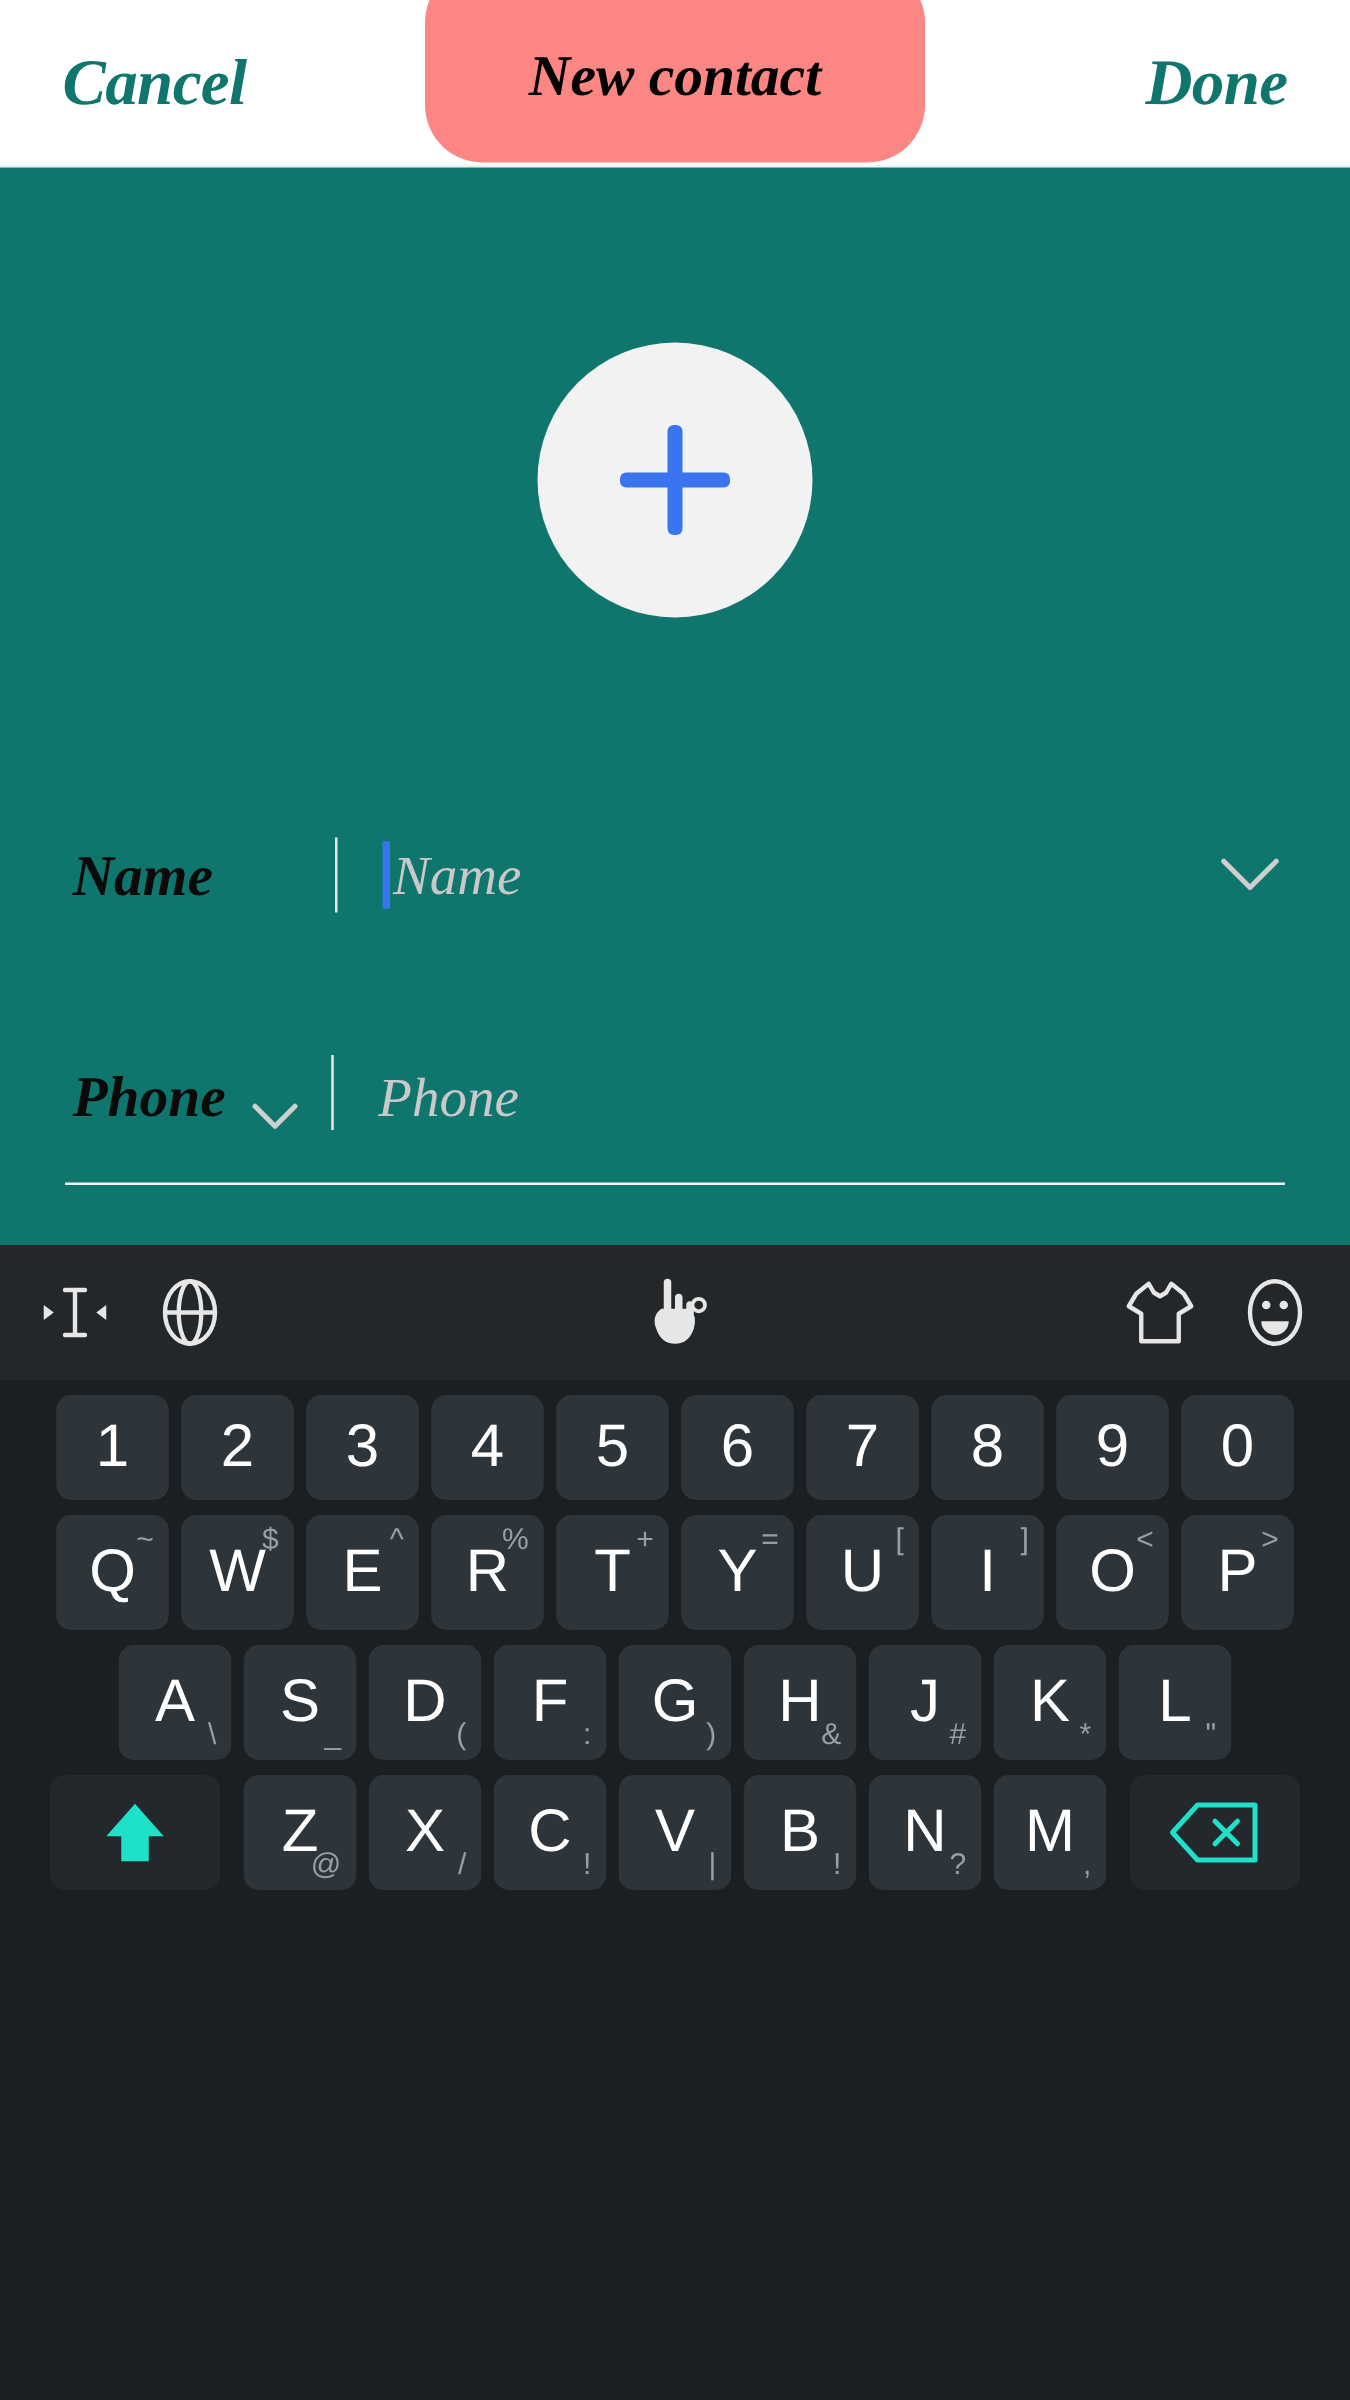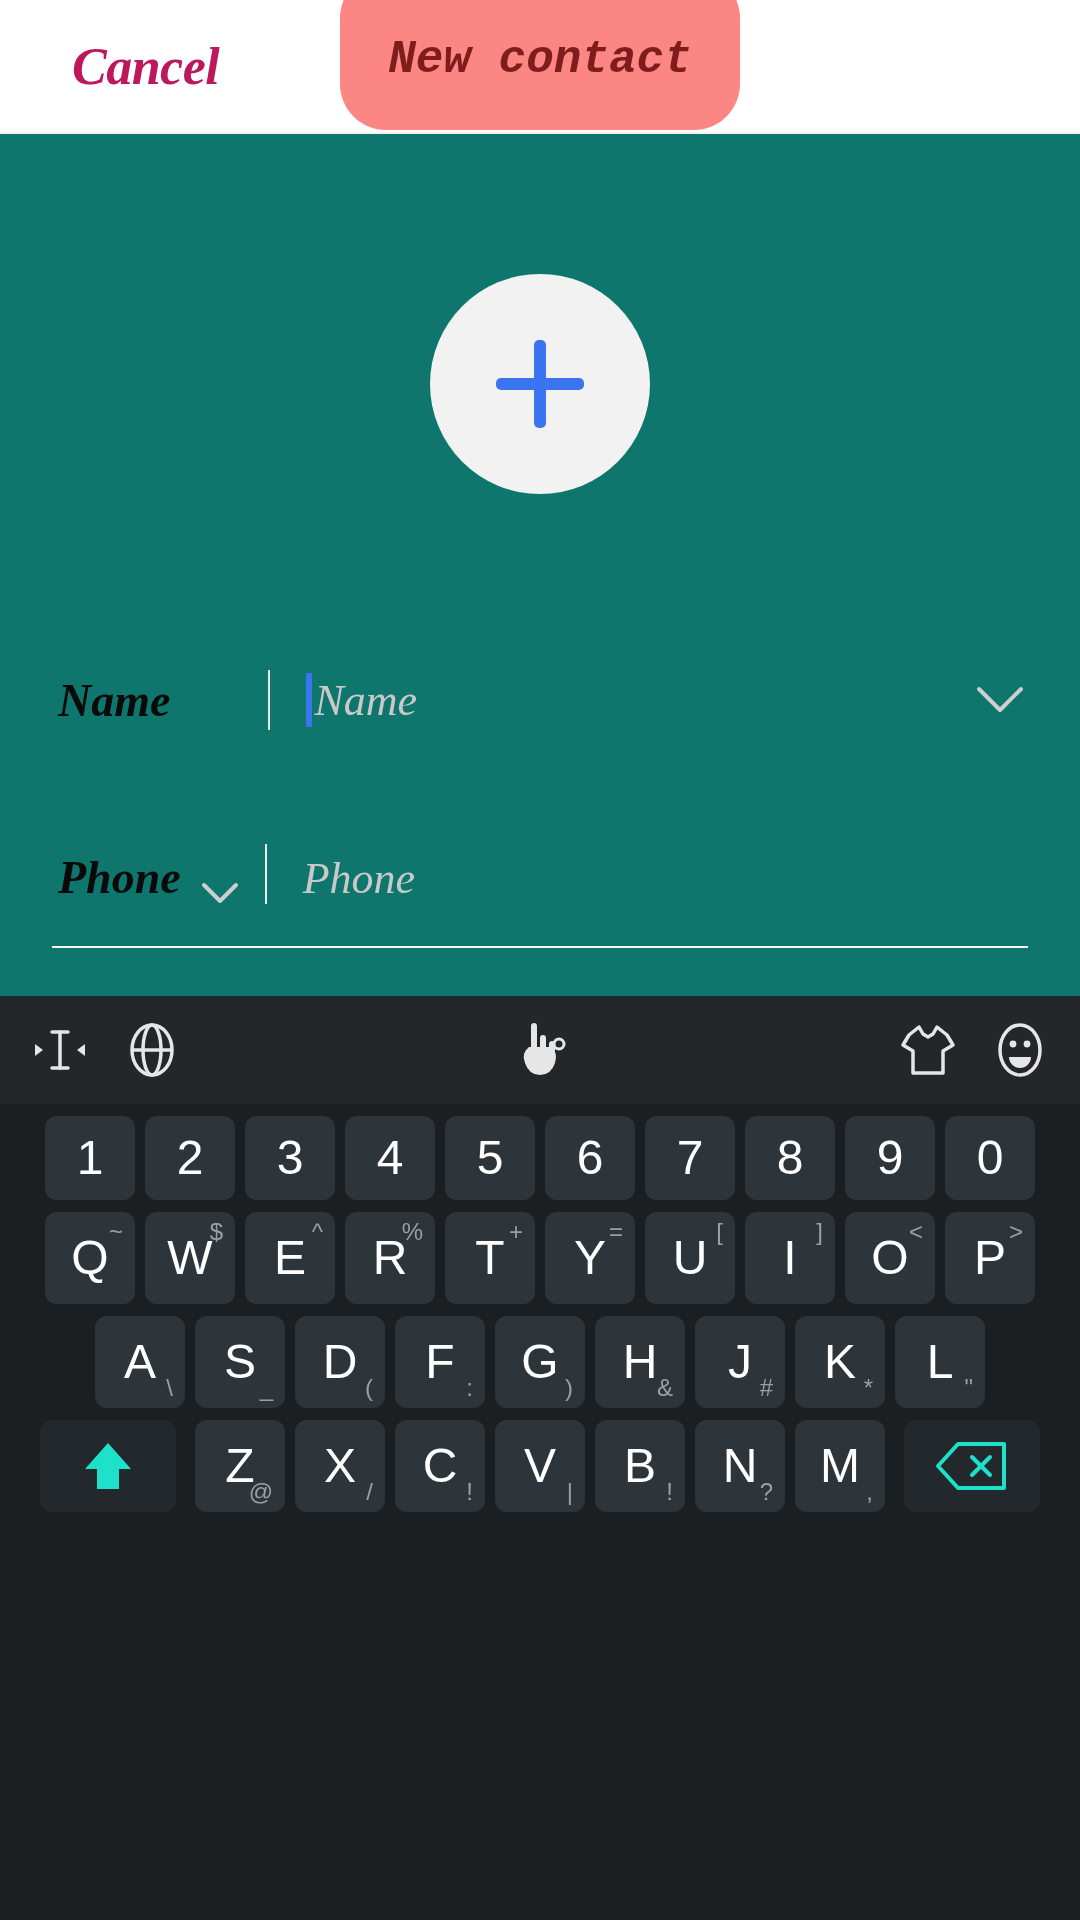--- a/index.html
+++ b/index.html
@@ -25,48 +25,47 @@
   .nav-btn {
     position: absolute;
     top: 0;
     height: 132px;
     display: flex;
     align-items: center;
     font-family: "Liberation Serif", serif;
     font-weight: bold;
     font-style: italic;
     font-size: 52px;
-    color: #be185d;
+    color: #0f766e;
     letter-spacing: -0.5px;
-    margin-left: 22px;
   }
   .nav-cancel { left: 50px; }
   .nav-done   { right: 50px; }
 
   .title-pill {
     position: absolute;
     left: 50%;
     transform: translateX(-50%);
     top: -28px;
     width: 400px;
     height: 158px;
     background: #fb8684;
     border-radius: 46px;
     display: flex;
     align-items: center;
     justify-content: center;
     padding-top: 18px;
     box-sizing: border-box;
   }
   .title-text {
-    font-family: Liberation Mono, monospace;
+    font-family: Liberation Serif, serif;
     font-weight: bold;
     font-style: italic;
     font-size: 46px;
-    color: #7f1d1d;
+    color: #000000;
     white-space: nowrap;
   }
 
   
   .content {
     position: relative;
     height: 864px;
     background: #0f766e;
   }
   .avatar {
@@ -246,20 +245,23 @@
 </style>
 </head>
 <body>
 
 <div class="navbar">
   <div class="nav-btn nav-cancel">
     <span>Cancel</span>
   </div>
   <div class="title-pill">
     <span class="title-text">New contact</span>
+  </div>
+  <div class="nav-btn nav-done">
+    <span>Done</span>
   </div>
 </div>
 
 <div class="content">
 
   <div class="avatar">
     <span class="plus"></span>
   </div>
 
   <div class="field-row row-name">

